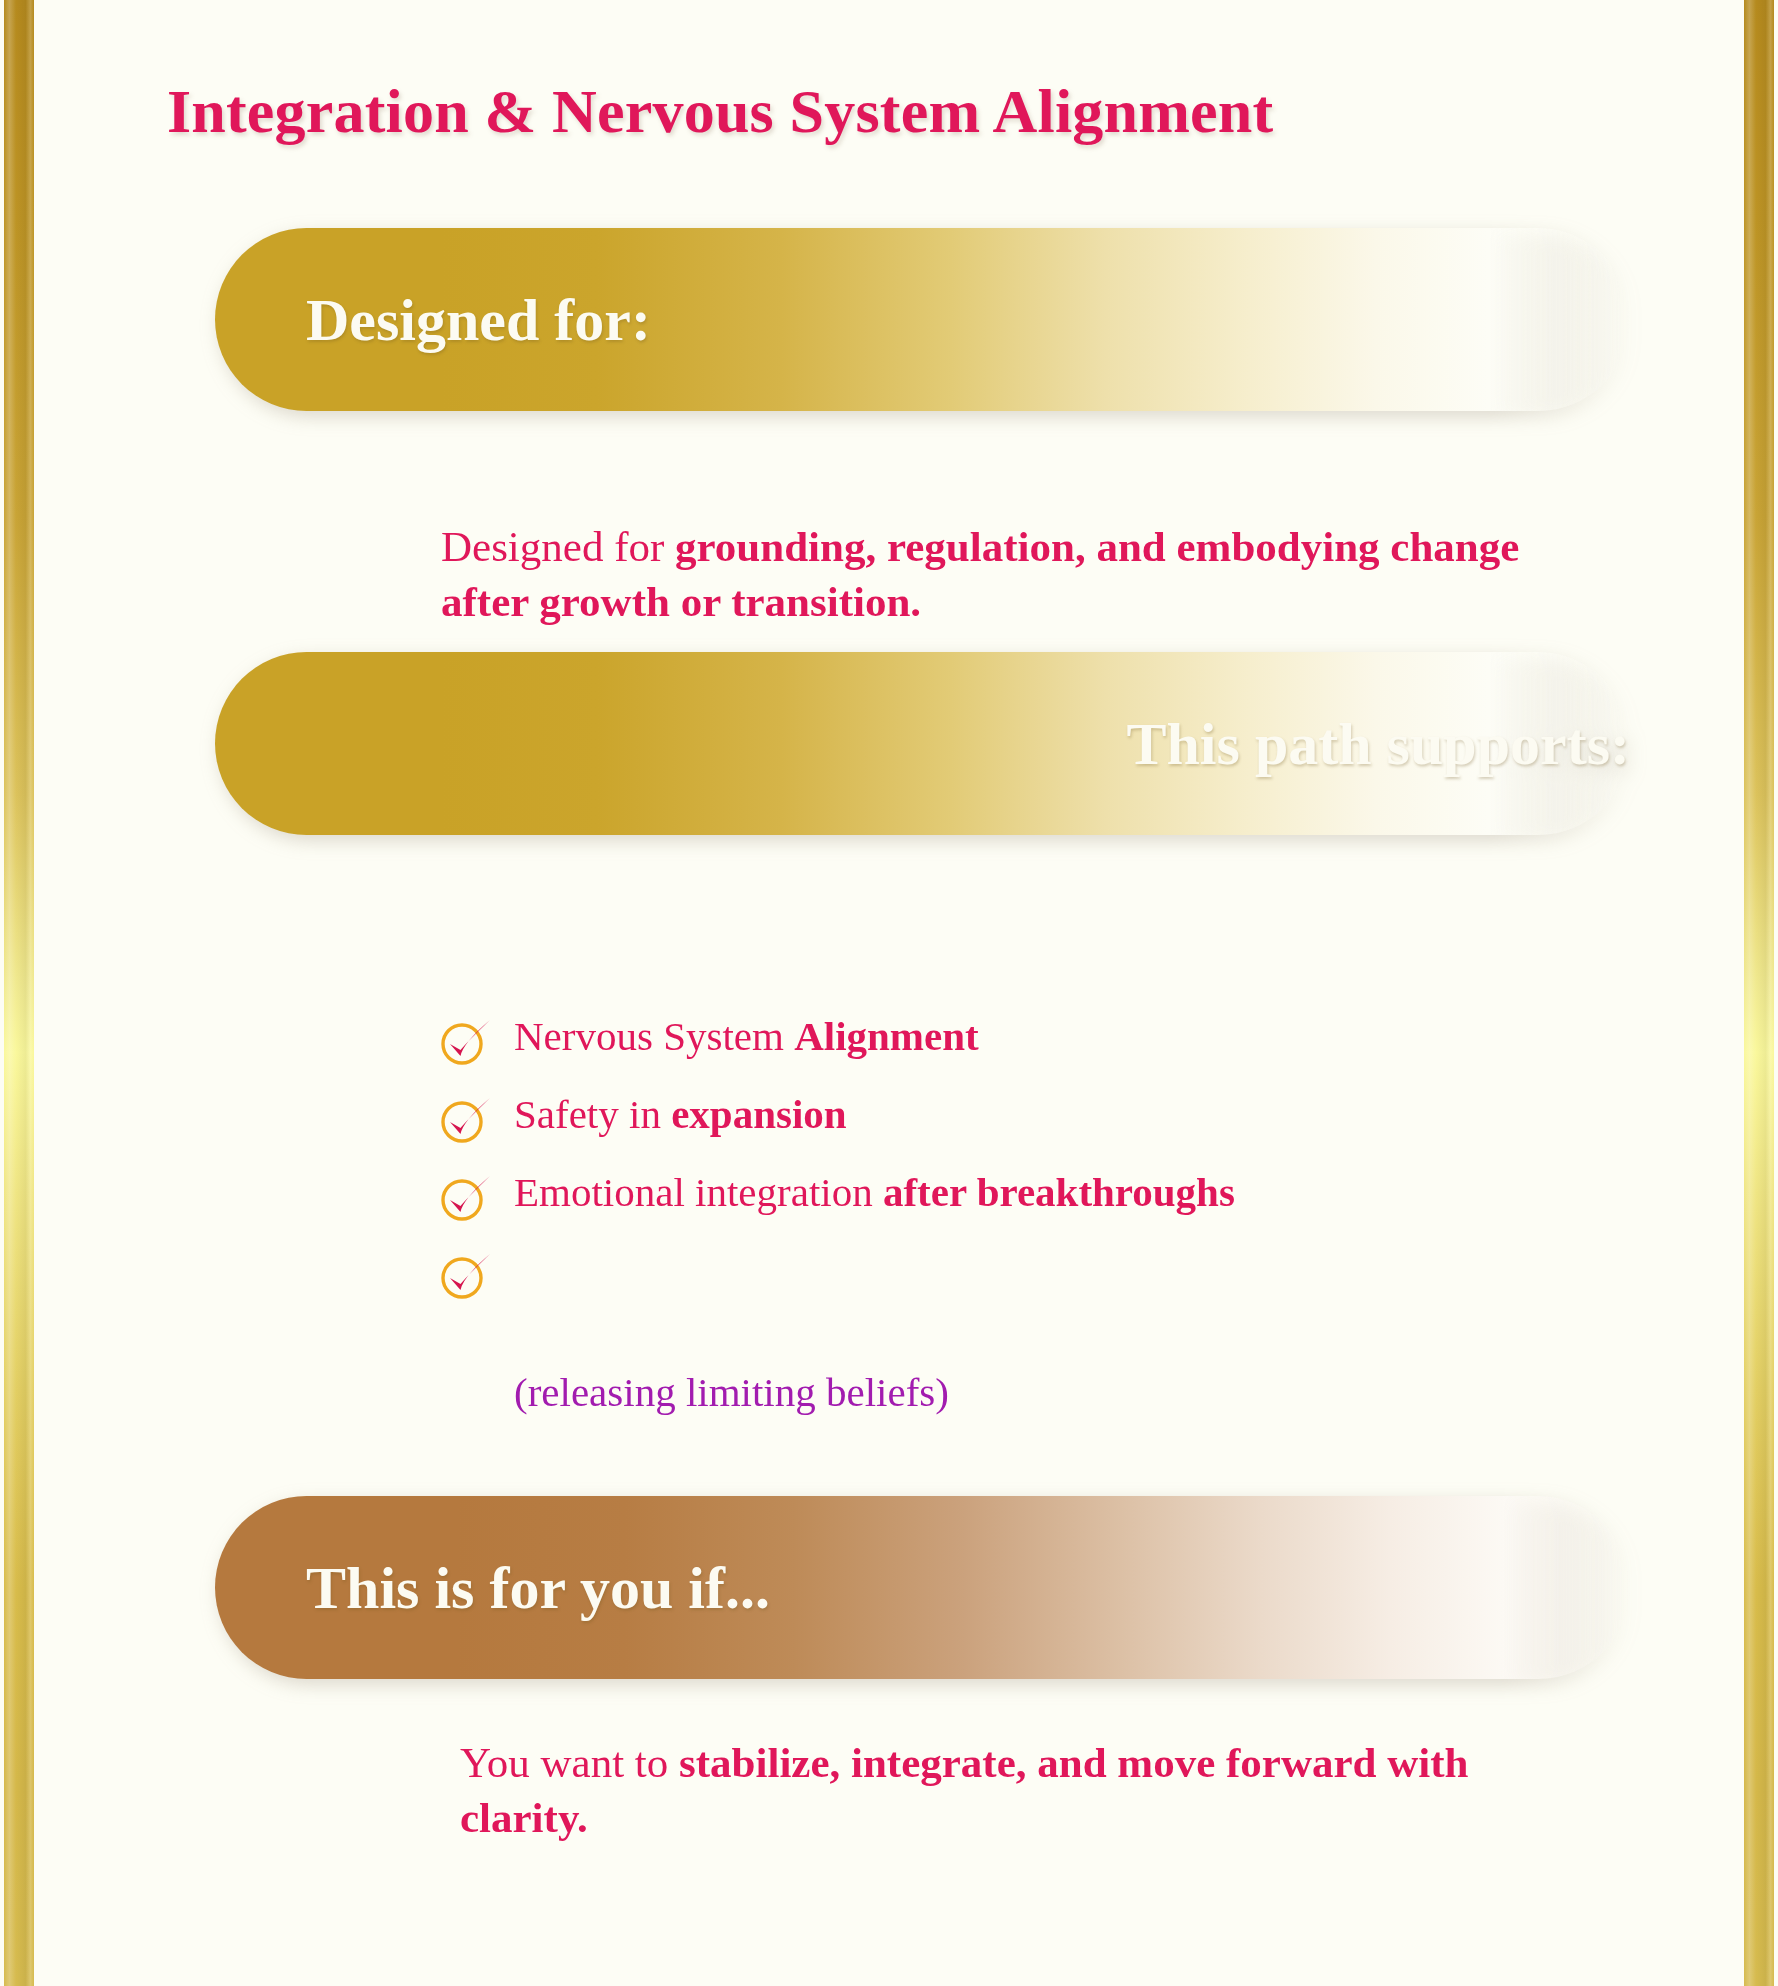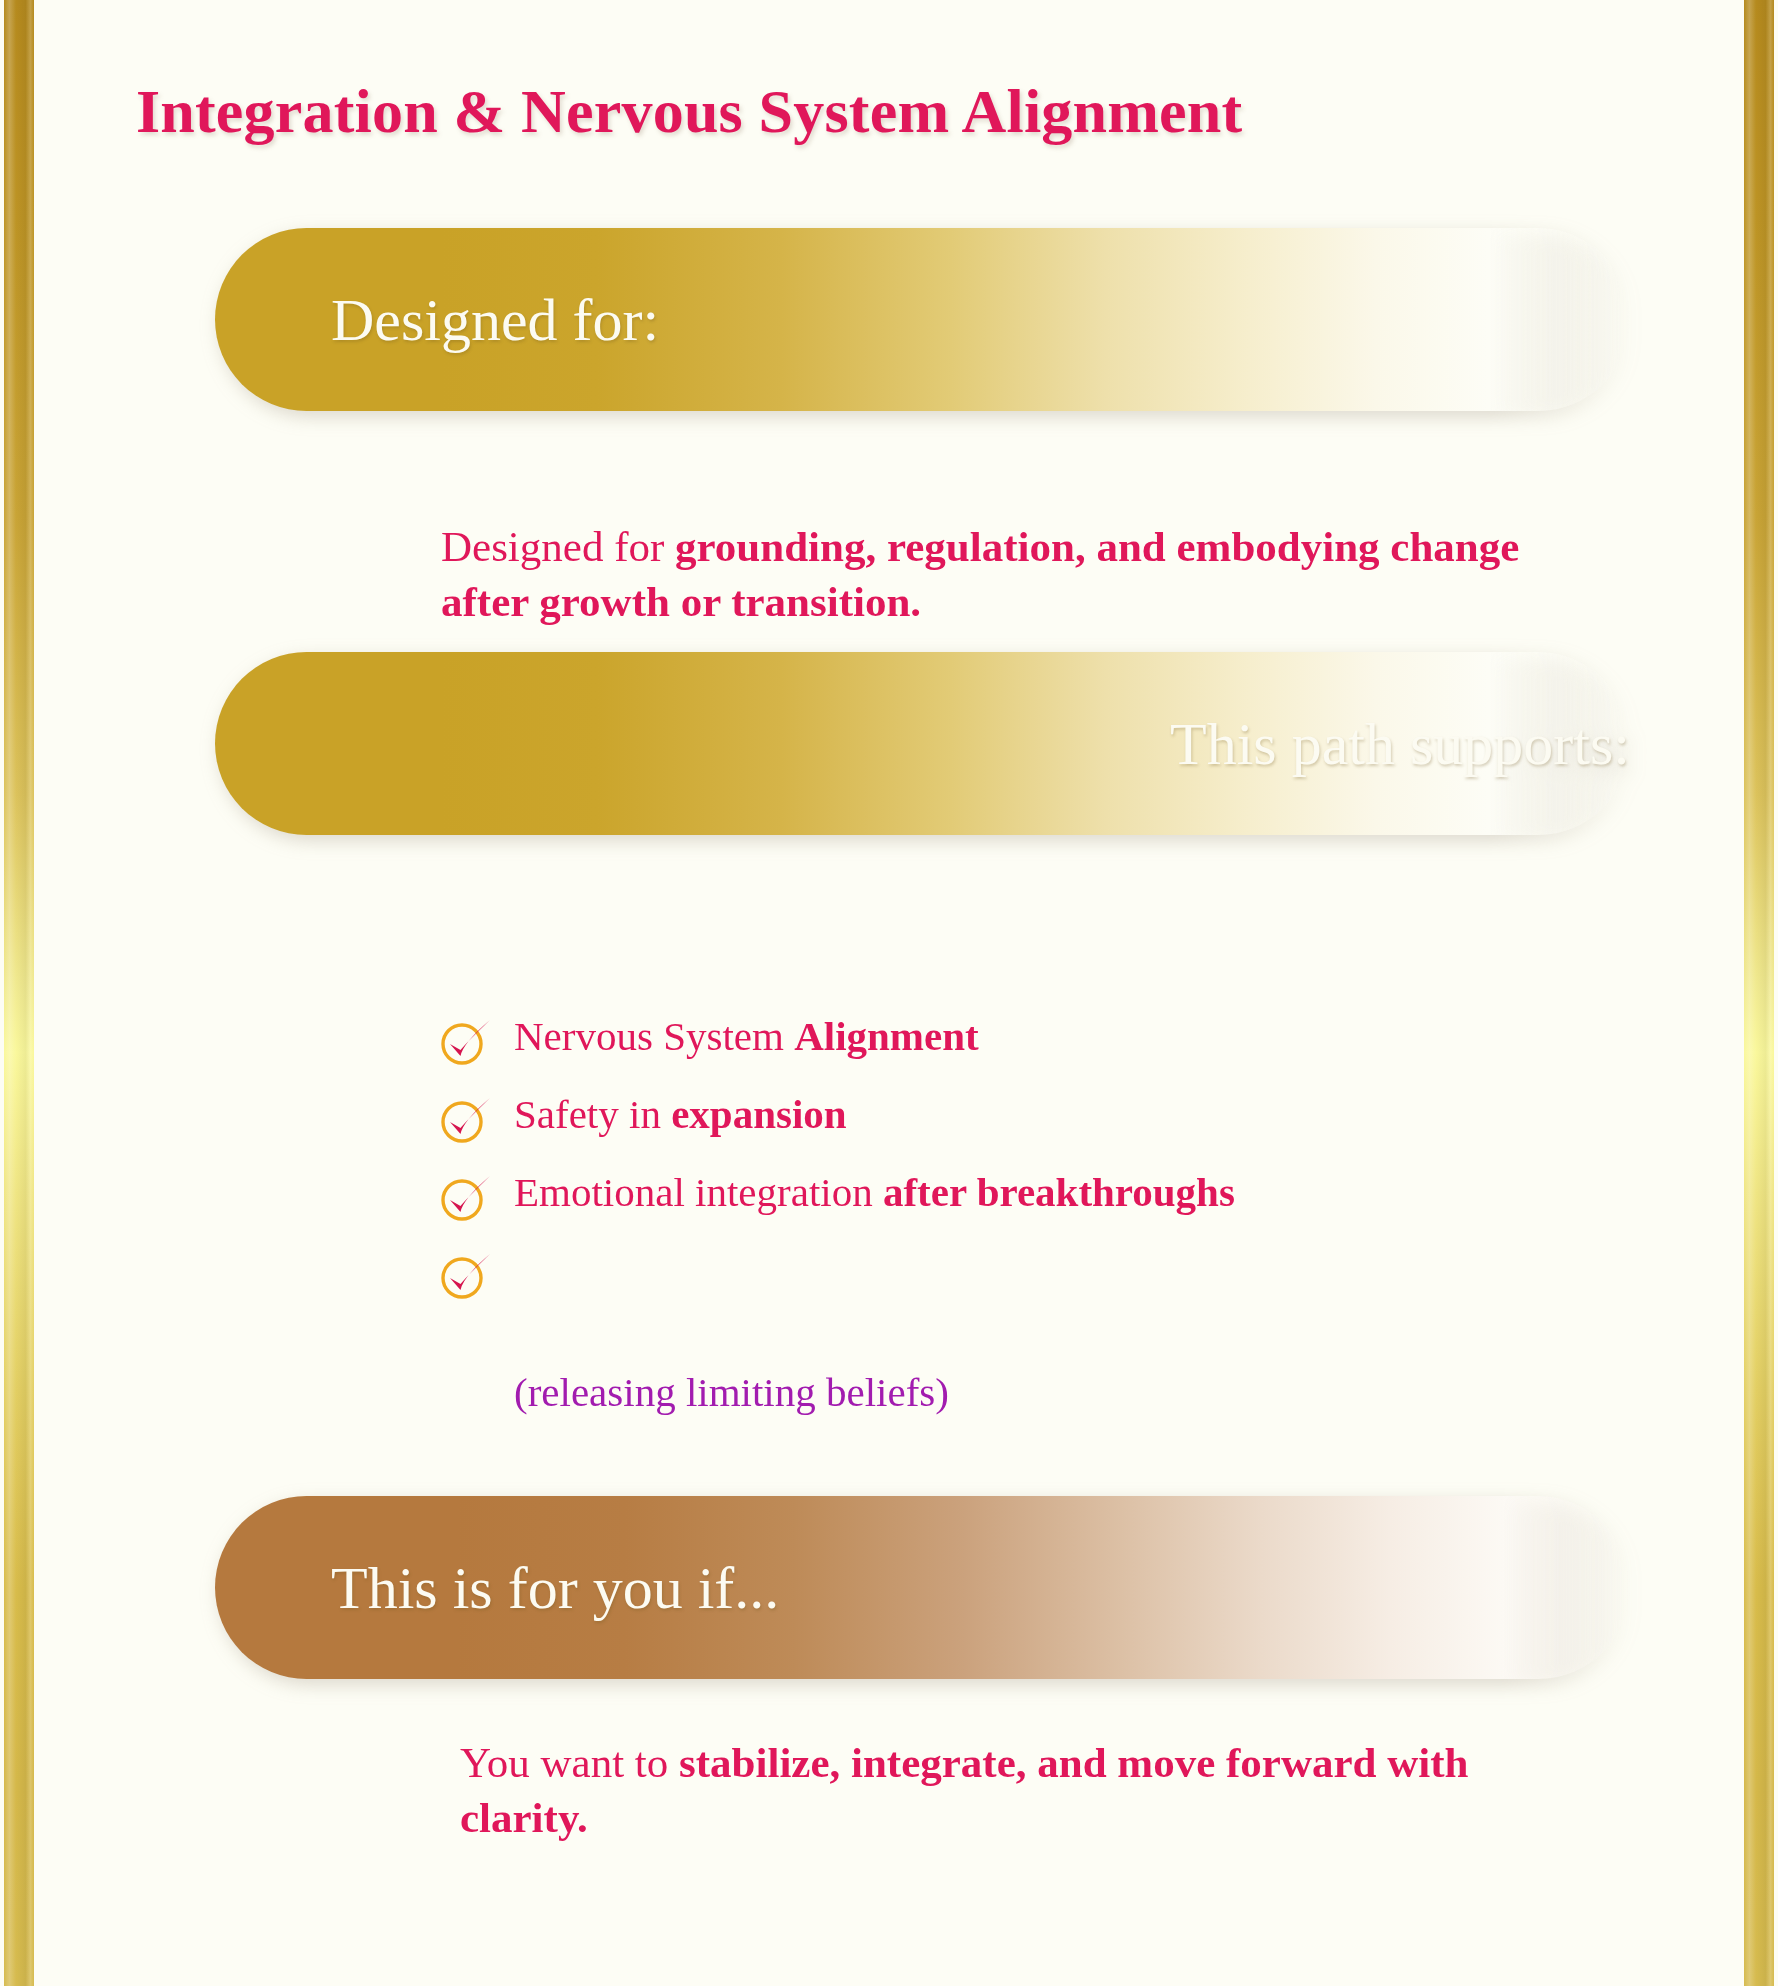--- a/index.html
+++ b/index.html
@@ -61,21 +61,21 @@
     left: 38px;
     right: 38px;
     top: 0;
     bottom: 0;
     background: #FDFDF5;
   }
 
   
   .page-title {
     position: absolute;
-    left: 98px;
+    left: 129px;
     top: 78px;
     font-size: 62px;
     line-height: 1.08;
     color: #E0175A;
     letter-spacing: 0.2px;
     white-space: nowrap;
     text-shadow: 2px 3px 4px rgba(160,140,120,0.30);
   }
 
   
@@ -86,23 +86,24 @@
     height: 183px;
     border-radius: 95px;
     display: flex;
     align-items: center;
     filter: drop-shadow(4px 6px 9px rgba(150,135,115,0.30));
   }
   .banner .banner-label {
     color: #FCFBF2;
     font-size: 60px;
     line-height: 1;
-    padding-left: 116px;
+    padding-left: 91px;
     white-space: nowrap;
     text-shadow: 1px 2px 3px rgba(110,85,30,0.28);
+    font-weight: bold;
   }
 
   .banner.gold {
     background: linear-gradient(to right,
         #C9A227 0%,
         #C9A227 16%,
         #CBA52C 27%,
         #D5B449 40%,
         #E2CB76 52%,
         #EEE0AB 63%,

